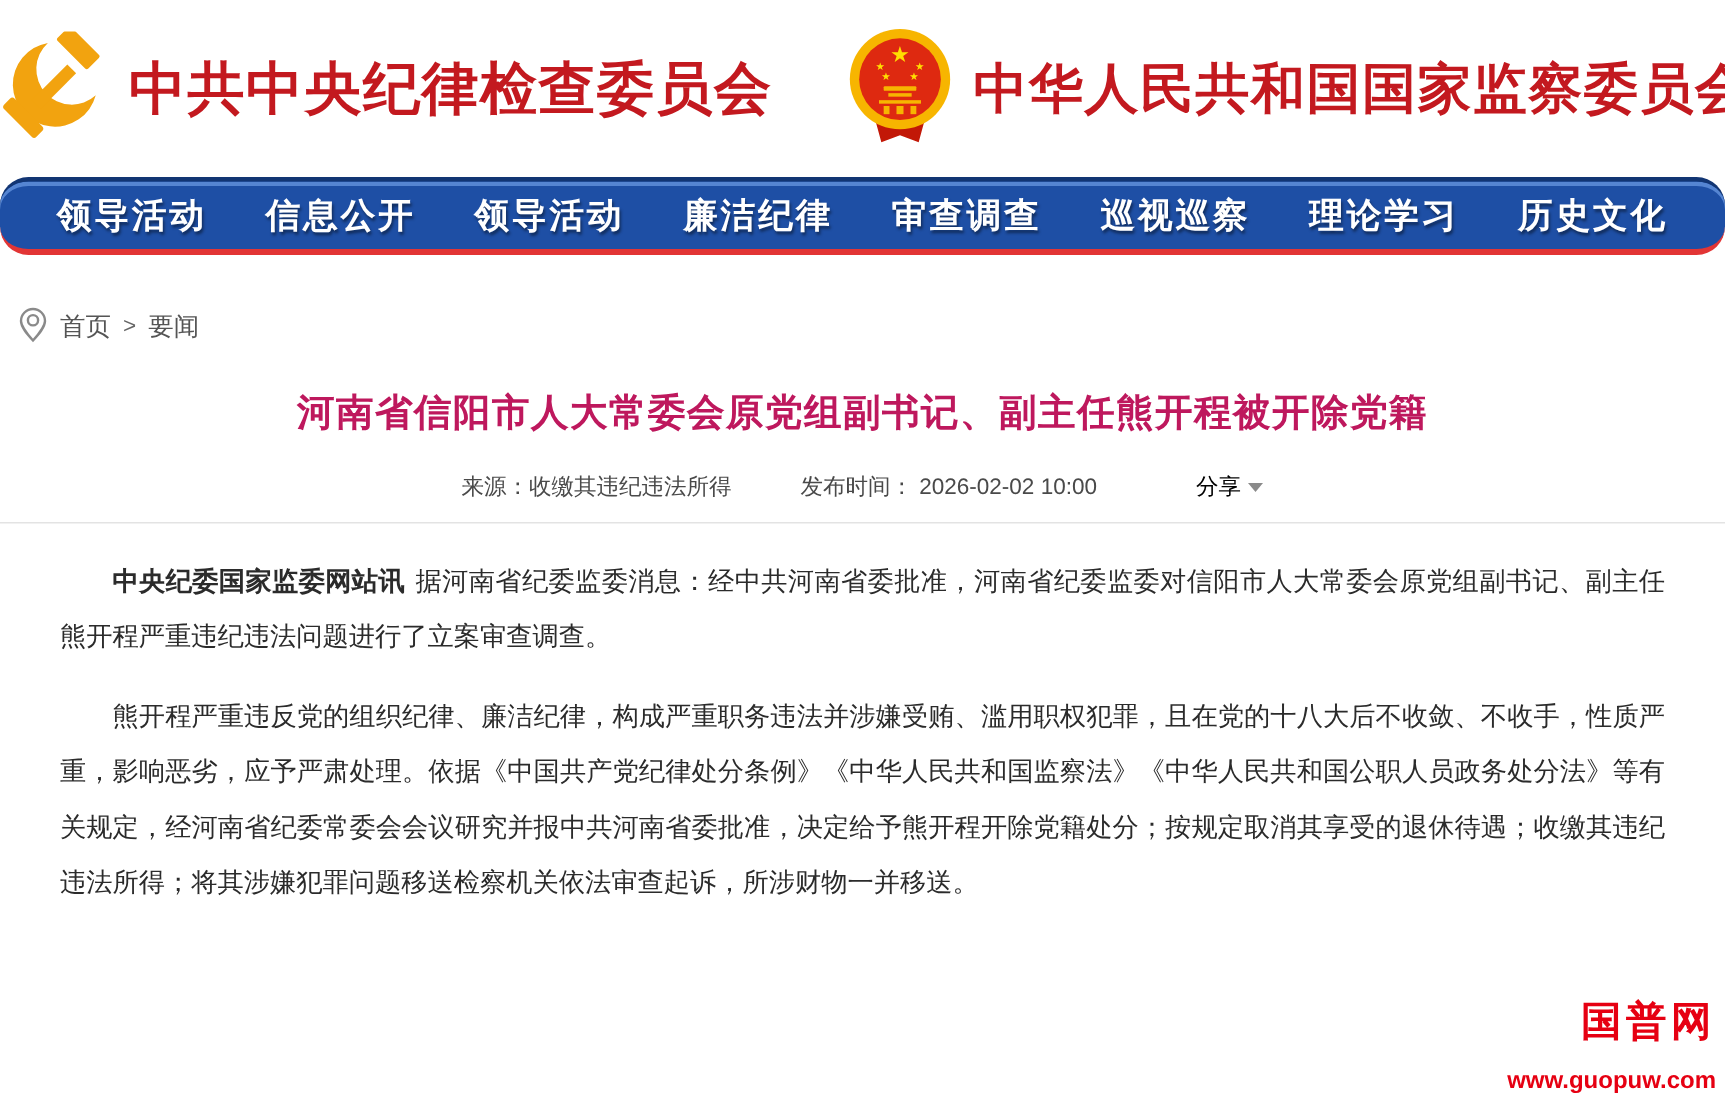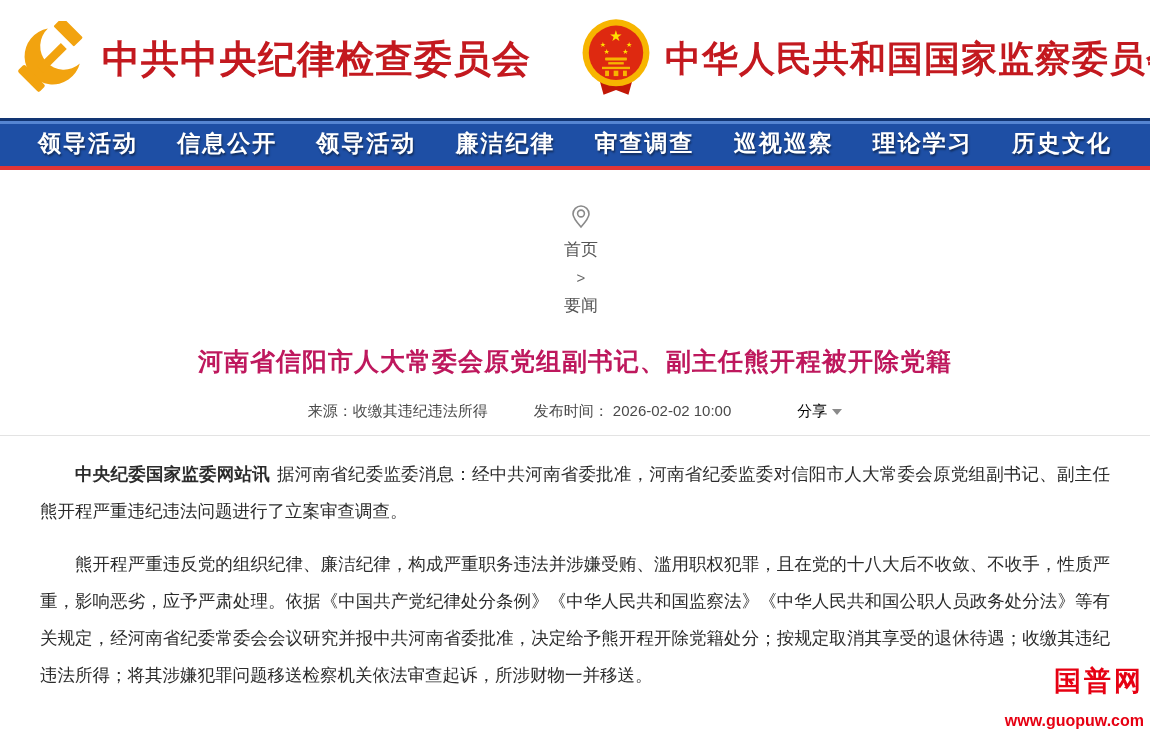--- a/index.html
+++ b/index.html
@@ -8,21 +8,20 @@
     font-family: "Liberation Sans", "DejaVu Sans", sans-serif;
     background: #ffffff;
     position: relative;
   }
 
   
   .site-header {
     height: 118px;
     display: flex;
     align-items: center;
-    padding-left: 16px;
     background: #ffffff;
   }
   .org {
     display: flex;
     align-items: center;
     gap: 10px;
   }
   .org + .org { margin-left: 46px; }
   .org-title {
     color: #c3191f;
@@ -38,41 +37,41 @@
   .main-nav {
     height: 52px;
     background: #1e4fa5;
     border-top: 3px solid #123573;
     border-bottom: 4px solid #e23535;
     box-shadow: inset 0 3px 0 #5585d2;
     display: flex;
     align-items: center;
     justify-content: space-between;
     padding: 0 38px;
+    border-radius: 19px;
   }
   .nav-item {
     color: #ffffff;
     font-size: 23px;
     font-weight: bold;
     letter-spacing: 2px;
     text-shadow: 1px 2px 2px rgba(0,0,0,0.45);
     cursor: pointer;
     white-space: nowrap;
   }
 
   
   .breadcrumb {
     margin-top: 34px;
     padding-left: 12px;
     display: flex;
     align-items: center;
     gap: 8px;
     color: #555;
     font-size: 17px;
-    flex-direction: column;
   }
   .breadcrumb .sep { color: #666; font-size: 15px; }
   .crumb { cursor: pointer; }
 
   
   .article-title {
     margin-top: 28px;
     text-align: center;
     color: #be185d;
     font-size: 25px;

